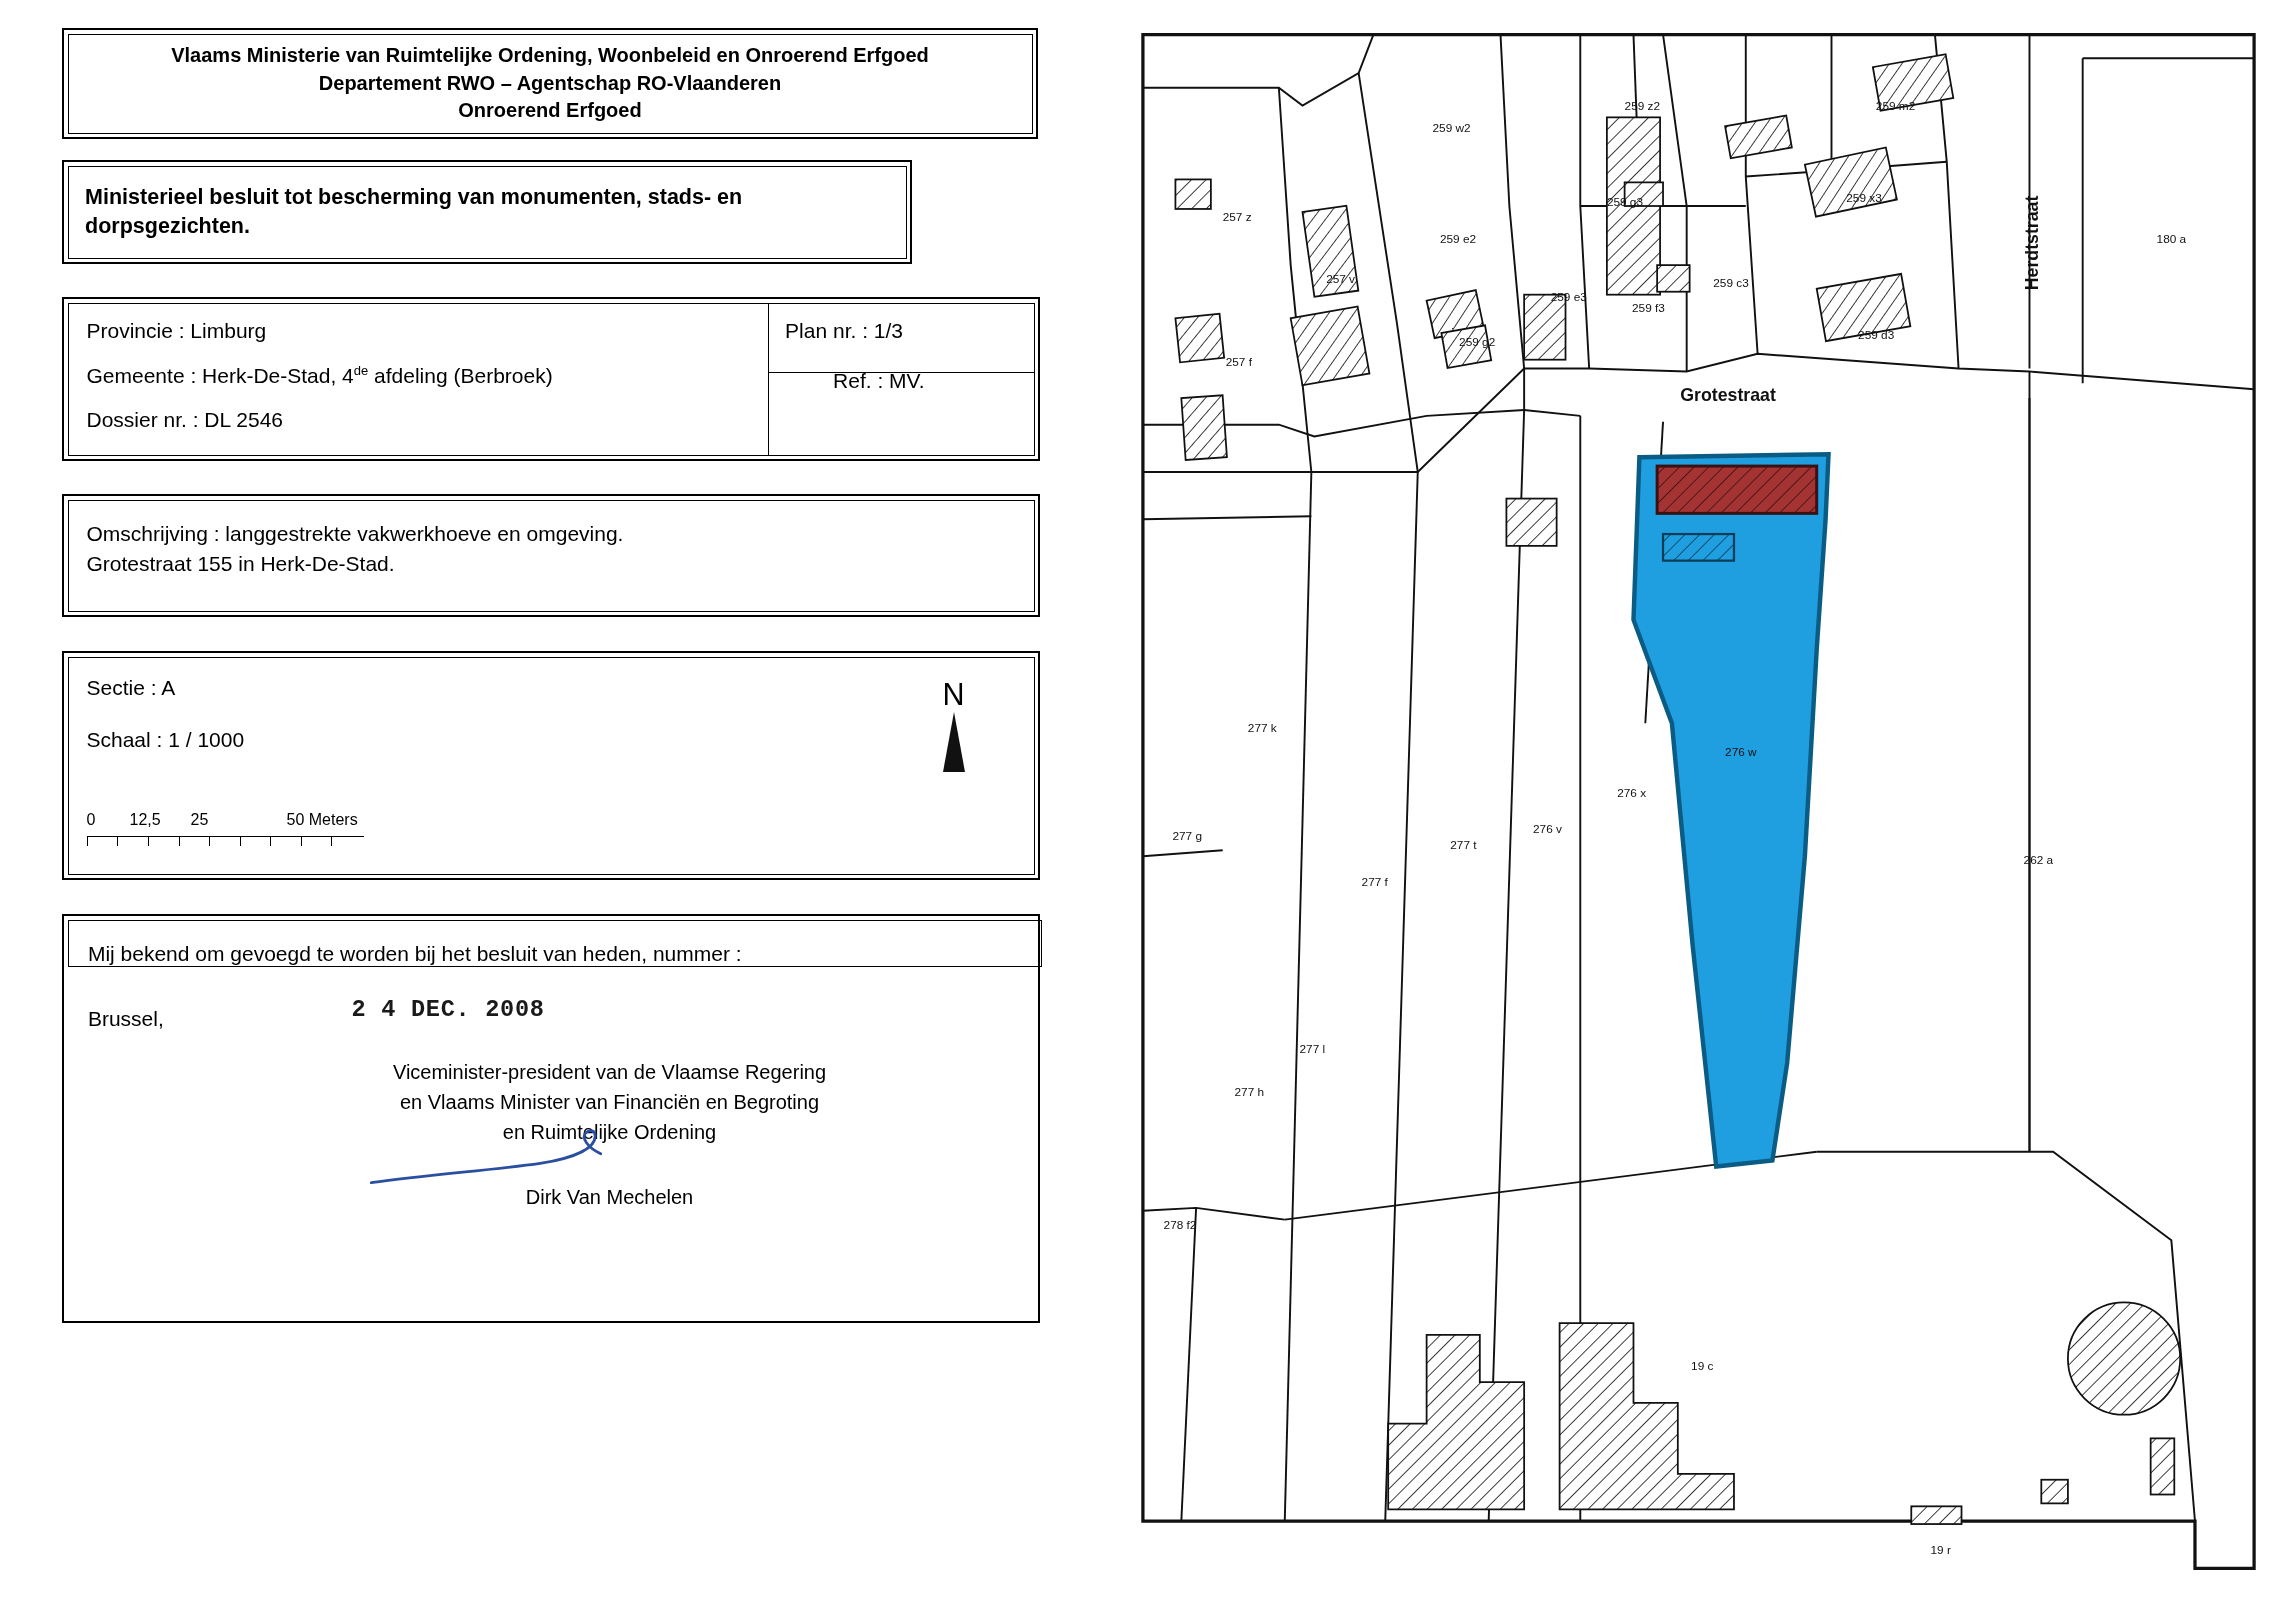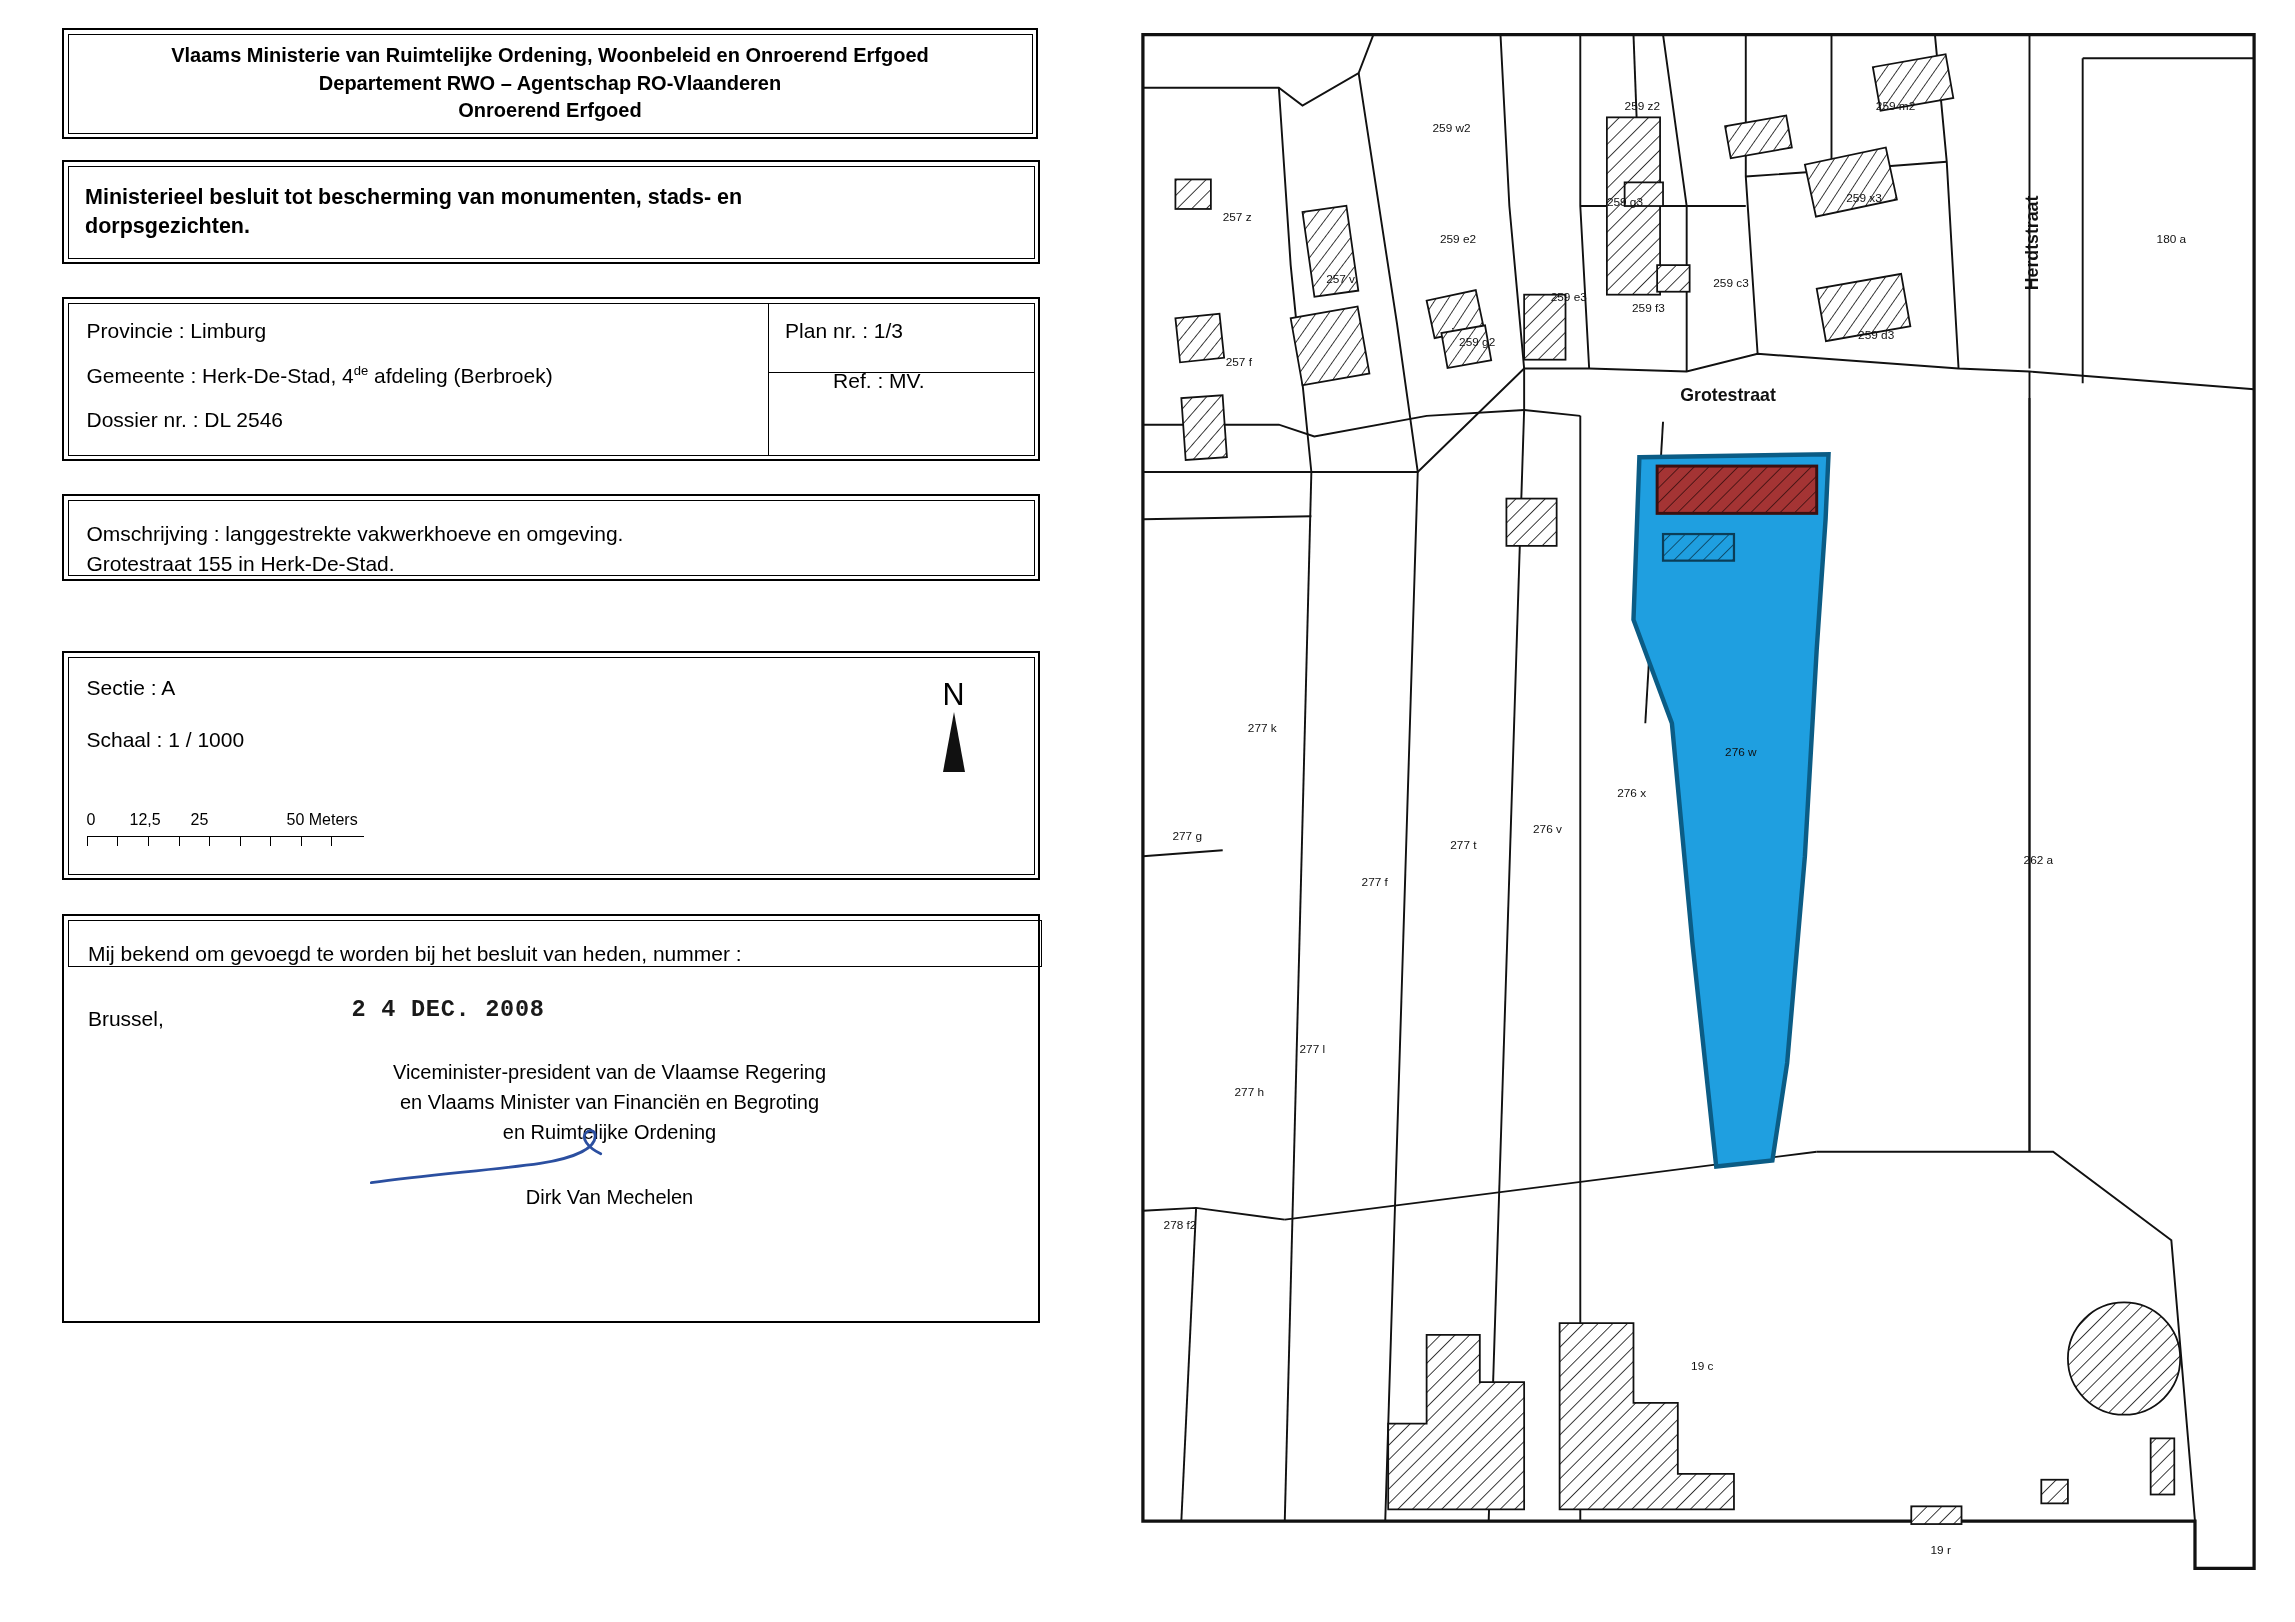--- a/index.html
+++ b/index.html
@@ -43,21 +43,21 @@
   #header-block .inner { display: flex; align-items: center; justify-content: center; }
   .hdr-text {
     text-align: center;
     font-weight: bold;
     font-size: 20px;
     line-height: 1.38;
     color: #000;
   }
 
   
-  #title-block { top: 132px; width: 978px; height: 104px; }
+  #title-block { top: 132px; width: 850px; height: 104px; }
   #title-block .inner { display: flex; align-items: center; }
   .title-text {
     font-weight: bold;
     font-size: 21.5px;
     line-height: 1.35;
     padding: 0 16.6px;
     color: #000;
   }
 
   
@@ -89,21 +89,21 @@
   }
   .info-line {
     font-size: 21px;
     color: #000;
     margin-bottom: 20px;
     white-space: nowrap;
   }
   .info-line sup { font-size: 13px; vertical-align: super; }
 
   
-  #desc-block { top: 466px; width: 978px; height: 87px; }
+  #desc-block { top: 466px; width: 978px; height: 123px; }
   #desc-block .inner { padding: 18px 0 0 18px; }
   .desc-line {
     font-size: 21px;
     color: #000;
     line-height: 1.45;
   }
 
   
   #legend-block { top: 623px; width: 978px; height: 229px; }
   .legend-grid {

